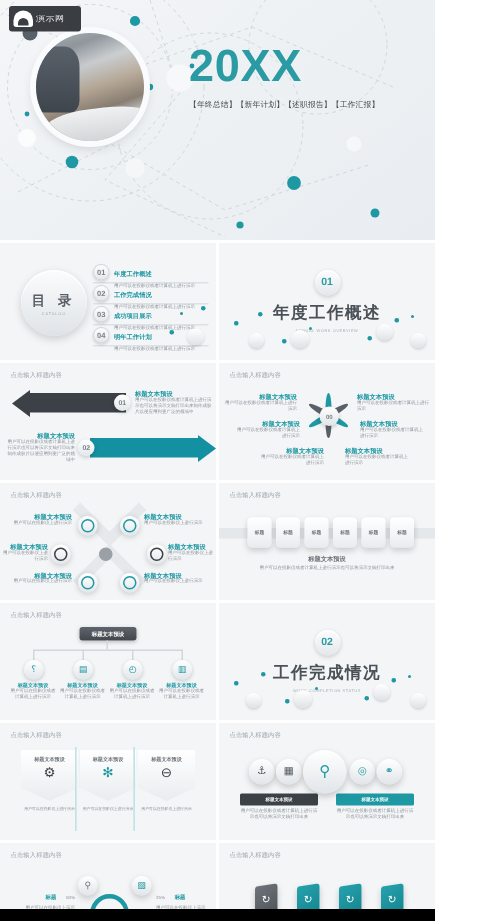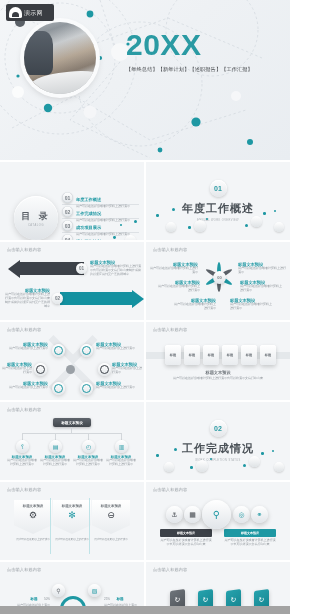--- a/index.html
+++ b/index.html
@@ -1,21 +1,21 @@
 <!DOCTYPE html>
 <html><head>
 <meta charset="utf-8">
 <style>
   * { box-sizing: border-box; margin:0; padding:0; }
   html,body{
     width:290px; height:614px; overflow:hidden;
     background:#ffffff;
     font-family:"Liberation Sans","DejaVu Sans",sans-serif;
   }
-  .page{ position:relative; width:290px; height:614px; background:#a3a3a3; }
+  .page{ position:relative; width:290px; height:614px; background:#000000; }
 
   
   .hero{
     position:relative; width:290px; height:160px; overflow:hidden;
     background:linear-gradient(140deg,#f4f6f8 0%,#eef1f4 45%,#e9edf1 100%);
   }
   .hero-net{ position:absolute; inset:0; }
   .logo{
     position:absolute; left:6px; top:4px; height:17px; width:48px;
     background:#3a3d42; border-radius:2px;
@@ -257,21 +257,21 @@
 
     <div class="hero-title">
       <div class="hero-year">20XX</div>
       <div class="hero-tags">【年终总结】【新年计划】【述职报告】【工作汇报】</div>
     </div>
   </div>
 
   <div class="grid">
 
     <div class="slide">
-      <div class="body" style="top:16px">
+      <div class="body" style="top:0">
         <div class="cat-ball">
           <b>目 录</b>
           <i>CATALOG</i>
         </div>
         <div class="cat-line" style="top:26px"></div>
         <div class="cat-line" style="top:40px"></div>
         <div class="cat-line" style="top:54px"></div>
         <div class="cat-line" style="top:68px"></div>
         <div class="cat-row" style="top:9px">
           <span class="cat-n">01</span>

